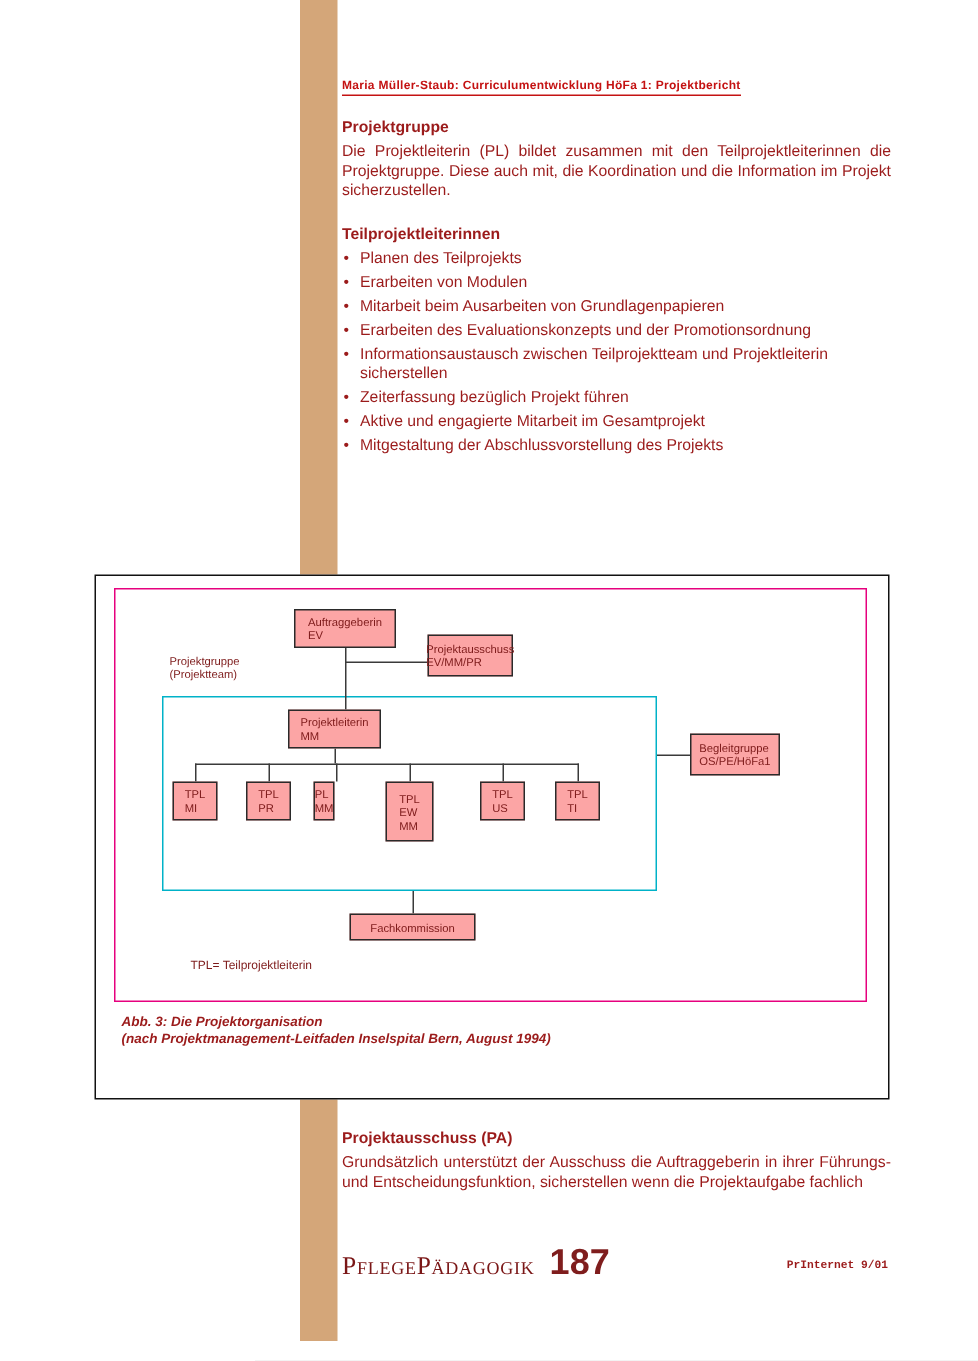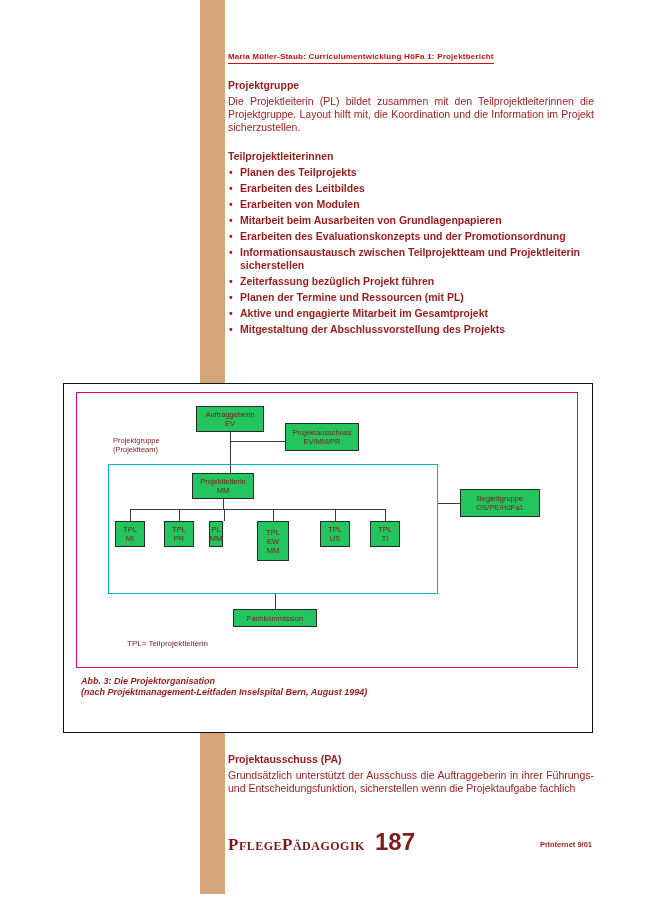--- a/index.html
+++ b/index.html
@@ -11,74 +11,72 @@
   .stripe{position:absolute;left:200px;top:0;width:25px;height:894px;background:#d4a679;}
   .running-header{
     position:absolute;left:228px;top:52px;font-size:8px;font-weight:700;color:#c41212;
     border-bottom:1px solid #c41212;padding-bottom:2px;width:fit-content;letter-spacing:.2px;
   }
   .content-col{position:absolute;left:228px;top:79px;width:366px;}
   .content-col2{position:absolute;left:228px;top:753px;width:366px;}
   .content-col h2,.content-col2 h2{font-size:10.5px;font-weight:700;margin:0 0 3px 0;line-height:13px;color:#9b1b1b;}
   .content-col h2.mt{margin-top:16px;}
   .content-col p,.content-col2 p{margin:0;font-size:10.5px;line-height:13px;text-align:justify;}
-  ul.bullets{margin:3px 0 0 0;padding:0;list-style:none;font-weight:bold;}
+  ul.bullets{margin:3px 0 0 0;padding:0;list-style:none;}
   ul.bullets li{position:relative;padding-left:12px;margin-bottom:3px;font-size:10.5px;line-height:13px;}
   ul.bullets li::before{content:"\2022";position:absolute;left:1px;top:0;}
   
   .diagram{
     position:absolute;left:63px;top:383px;width:530px;height:350px;
     border:1.5px solid #111;background:#fff;box-sizing:border-box;z-index:2;
   }
   .magenta{
     position:absolute;left:12px;top:8px;width:502px;height:276px;
     border:1.5px solid #e6007e;box-sizing:border-box;
   }
   .cyan{position:absolute;left:31px;top:71px;width:330px;height:130px;border:1.5px solid #00b2c8;box-sizing:border-box;}
   .ln{position:absolute;background:#3a3a3a;}
   .dbox{
-    position:absolute;border:1px solid #2a2a2a;background:#22c55e;box-sizing:border-box;
-    display:flex;align-items:center;justify-content:center;text-align:center;
+    position:absolute;border:1px solid #2a2a2a;background:#fca5a5;box-sizing:border-box;
+    display:flex;align-items:center;justify-content:center;text-align:left;
     font-size:7.5px;line-height:9px;white-space:pre-line;color:#7d1a1a;
   }
   .dlabel{position:absolute;font-size:7.5px;line-height:9px;white-space:pre-line;color:#7d1a1a;}
   .legend{position:absolute;left:50px;top:246px;font-size:8px;color:#7d1a1a;}
   .caption{position:absolute;left:17px;top:292px;width:446px;font-style:italic;font-size:9px;line-height:11px;color:#9b1b1b;font-weight:bold;}
   
   .footer{position:absolute;left:228px;top:828px;display:flex;align-items:baseline;gap:10px;}
   .brand{
-    font-family:"Liberation Serif",serif;font-variant:small-caps;font-weight:700;
+    font-family:"Liberation Serif",serif;font-variant:small-caps;font-weight:400;
     font-size:17px;color:#7a1616;letter-spacing:.5px;
   }
   .pagenum{font-size:24px;font-weight:800;color:#7f1d1d;}
-  .issue{position:absolute;right:60px;top:840px;font-size:7.5px;font-weight:700;color:#9b1b1b;text-align:right;}
+  .issue{position:absolute;right:60px;top:840px;font-size:7.5px;font-weight:700;color:#9b1b1b;text-align:right;font-family:Liberation Mono, monospace;}
 </style>
 </head>
 <body>
 
 <div class="page">
 
   <div class="stripe"></div>
 
   <div class="running-header">Maria Müller-Staub: Curriculumentwicklung HöFa 1: Projektbericht</div>
 
   <div class="content-col">
     <h2>Projektgruppe</h2>
-    <p>Die Projektleiterin (PL) bildet zusammen mit den Teilprojektleiterinnen die Projektgruppe. Layout hilft mit, die Koordination und die Information im Projekt sicherzustellen.</p>
+    <p>Die Projektleiterin (PL) bildet zusammen mit den Teilprojektleiterinnen die Projektgruppe. Diese auch mit, die Koordination und die Information im Projekt sicherzustellen.</p>
     <h2 class="mt">Teilprojektleiterinnen</h2>
     <ul class="bullets">
 
     <li>Planen des Teilprojekts</li>
-        <li>Erarbeiten des Leitbildes</li>
         <li>Erarbeiten von Modulen</li>
         <li>Mitarbeit beim Ausarbeiten von Grundlagenpapieren</li>
         <li>Erarbeiten des Evaluationskonzepts und der Promotionsordnung</li>
         <li>Informationsaustausch zwischen Teilprojektteam und Projektleiterin sicherstellen</li>
         <li>Zeiterfassung bezüglich Projekt führen</li>
-        <li>Planen der Termine und Ressourcen (mit PL)</li>
         <li>Aktive und engagierte Mitarbeit im Gesamtprojekt</li>
         <li>Mitgestaltung der Abschlussvorstellung des Projekts</li>
       </ul>
   </div>
 
   <div class="diagram">
     <div class="magenta">
 
       <div class="cyan"></div>
 
@@ -90,42 +88,42 @@
       <div class="ln" style="left:102px;top:116px;width:1px;height:12px;"></div>
       <div class="ln" style="left:147px;top:116px;width:1px;height:12px;"></div>
       <div class="ln" style="left:196px;top:116px;width:1px;height:12px;"></div>
       <div class="ln" style="left:258px;top:116px;width:1px;height:12px;"></div>
       <div class="ln" style="left:308px;top:116px;width:1px;height:12px;"></div>
       <div class="ln" style="left:198px;top:201px;width:1px;height:15px;"></div>
       <div class="ln" style="left:361px;top:110px;width:22px;height:1px;"></div>
 
       <div class="dbox" style="left:119px;top:13px;width:68px;height:26px;">Auftraggeberin
 EV</div>
-      <div class="dbox" style="left:208px;top:30px;width:74px;height:28px;">Projektausschuss
+      <div class="dbox" style="left:208px;top:30px;width:57px;height:28px;">Projektausschuss
 EV/MM/PR</div>
       <div class="dlabel" style="left:36px;top:43px;">Projektgruppe
 (Projektteam)</div>
       <div class="dbox" style="left:115px;top:80px;width:62px;height:26px;">Projektleiterin
 MM</div>
 
       <div class="dbox" style="left:38px;top:128px;width:30px;height:26px;">TPL
 MI</div>
       <div class="dbox" style="left:87px;top:128px;width:30px;height:26px;">TPL
 PR</div>
       <div class="dbox" style="left:132px;top:128px;width:14px;height:26px;">PL
 MM</div>
       <div class="dbox" style="left:180px;top:128px;width:32px;height:40px;">TPL
 EW
 MM</div>
       <div class="dbox" style="left:243px;top:128px;width:30px;height:26px;">TPL
 US</div>
       <div class="dbox" style="left:293px;top:128px;width:30px;height:26px;">TPL
 TI</div>
 
-      <div class="dbox" style="left:383px;top:96px;width:80px;height:28px;">Begleitgruppe
+      <div class="dbox" style="left:383px;top:96px;width:60px;height:28px;">Begleitgruppe
 OS/PE/HöFa1</div>
       <div class="dbox" style="left:156px;top:216px;width:84px;height:18px;">Fachkommission</div>
 
       <div class="legend">TPL= Teilprojektleiterin</div>
     </div>
 
     <div class="caption">
       <div>Abb. 3: Die Projektorganisation</div>
       <div>(nach Projektmanagement-Leitfaden Inselspital Bern, August 1994)</div>
     </div>

